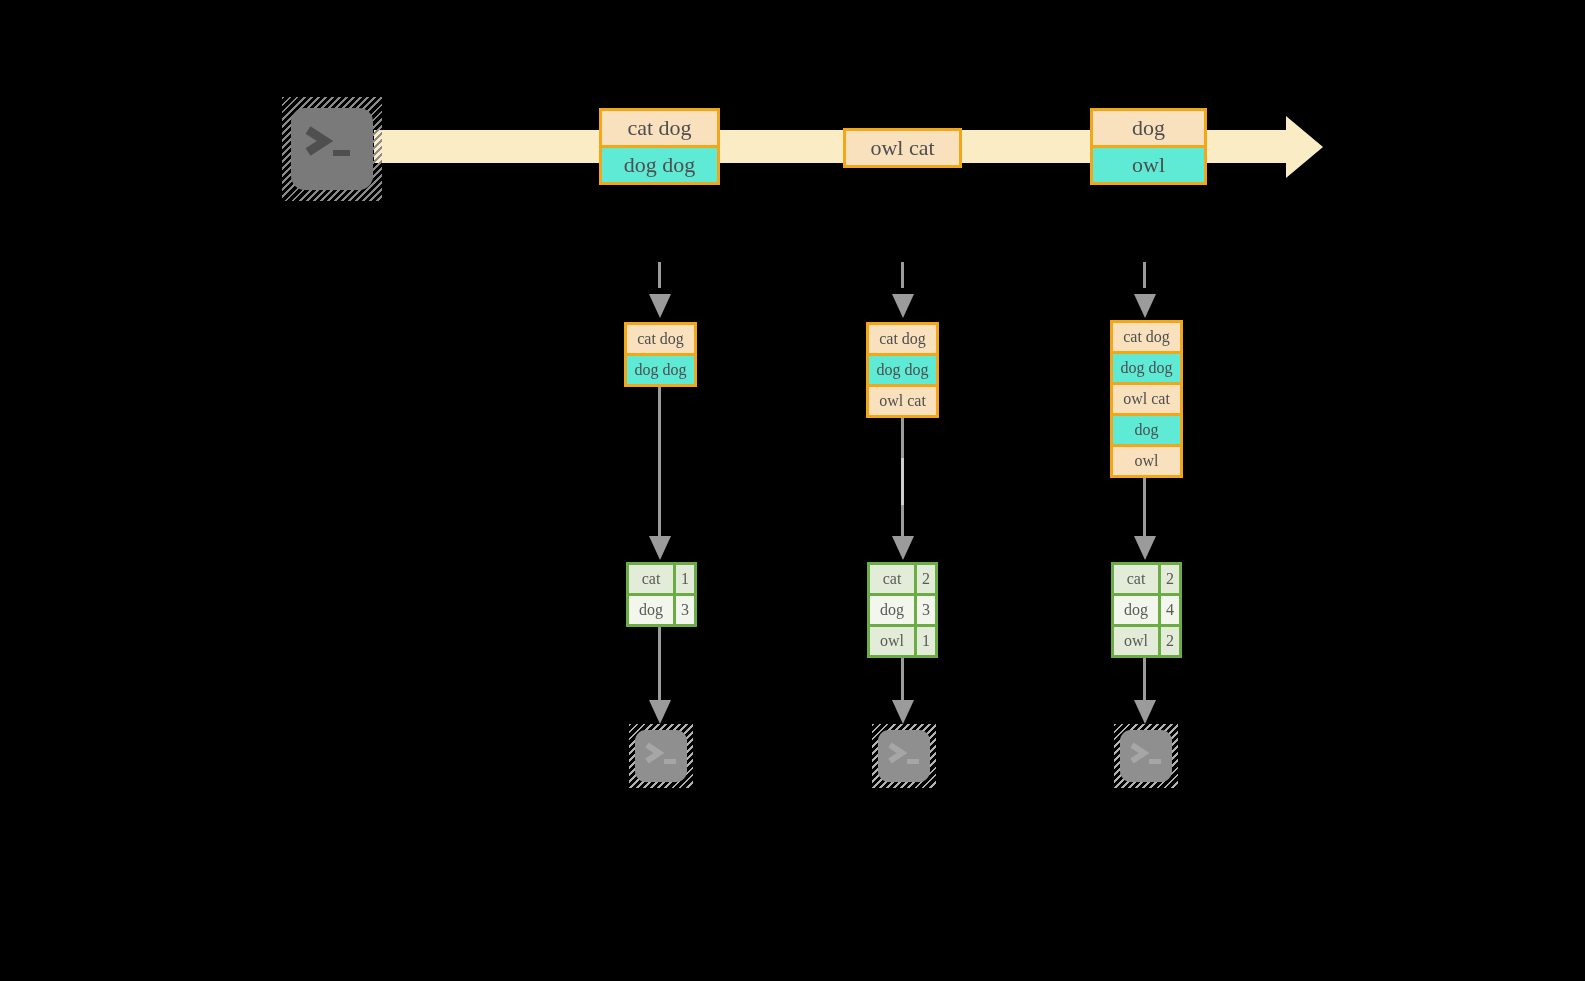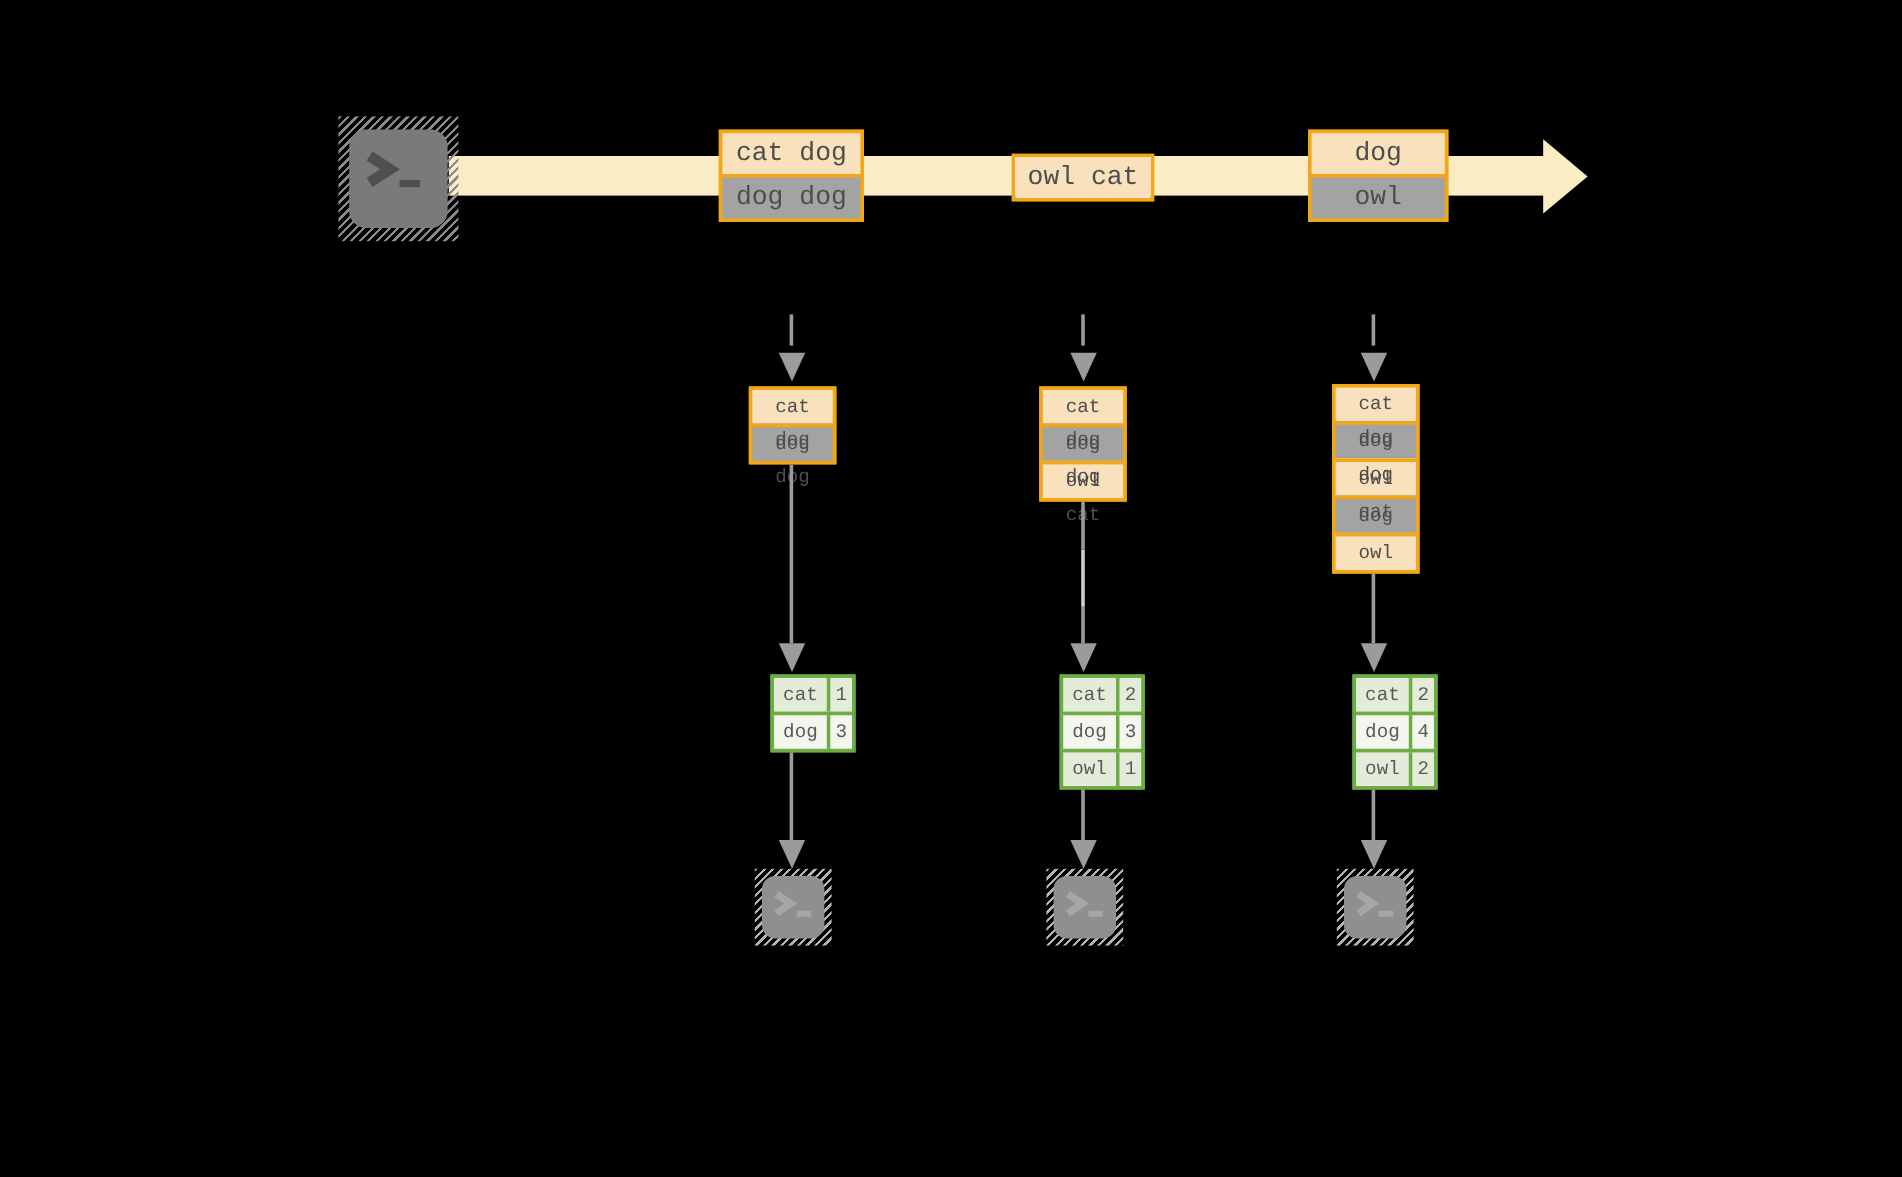--- a/index.html
+++ b/index.html
@@ -1,52 +1,52 @@
 <!DOCTYPE html>
 <html><head>
 <meta charset="utf-8">
 <style>
   html,body{margin:0;padding:0;background:#000;}
   .canvas{
     position:relative;width:1585px;height:924px;background:#000;
-    font-family:Liberation Mono, monospace;overflow:hidden;
+    font-family:Liberation Serif, serif;overflow:hidden;
   }
   .abs{position:absolute;}
 
   
   .band{left:374px;top:130px;width:914px;height:33px;background:#FAEDC6;}
   .band-head{left:1286px;top:116px;width:0;height:0;
     border-top:31px solid transparent;border-bottom:31px solid transparent;
     border-left:37px solid #FAEDC6;}
 
   
   .ebox{border:3px solid #F1A718;box-sizing:border-box;background:#F1A718;}
   .ecell{height:34px;line-height:34px;text-align:center;font-size:22px;
     color:#4E4E4E;border-top:3px solid #F1A718;}
   .ecell:first-child{border-top:0;}
 
   
   .scell{height:28px;line-height:28px;text-align:center;font-size:16px;
     color:#4E4E4E;border-top:3px solid #F1A718;}
   .scell:first-child{border-top:0;}
   .fill-a{background:#FAE1BE;}
-  .fill-b{background:#a3a3a3;}
+  .fill-b{background:#5eead4;}
 
   
   .vline{width:3px;background:#9B9B9B;}
   .vline-light{width:3px;background:#CFCFCF;}
   .vhead{width:0;height:0;border-left:11px solid transparent;
     border-right:11px solid transparent;border-top:24px solid #9B9B9B;}
 
   
   .qlabel{left:693px;top:458px;width:430px;height:47px;background:#FFFFFF;
     color:#3A3A3A;font-size:30px;line-height:47px;text-align:center;}
 
   
-  .gtable{border:3px solid #6CAC44;box-sizing:border-box;background:#6CAC44;width:71px;margin-left:16px;}
+  .gtable{border:3px solid #6CAC44;box-sizing:border-box;background:#6CAC44;width:71px;}
   .grow{display:flex;border-top:3px solid #6CAC44;height:28px;}
   .grow:first-child{border-top:0;}
   .gword{width:44px;border-right:3px solid #6CAC44;text-align:center;
     font-size:16px;line-height:28px;color:#5A5A5A;}
   .gcount{flex:1;text-align:center;font-size:16px;line-height:28px;color:#5A5A5A;}
   .ga{background:#E3ECD8;}
   .gb{background:#F2F6EC;}
 
   
   .term{background:repeating-linear-gradient(135deg,#8A8A8A 0px,#8A8A8A 2px,transparent 2px,transparent 5px);}

